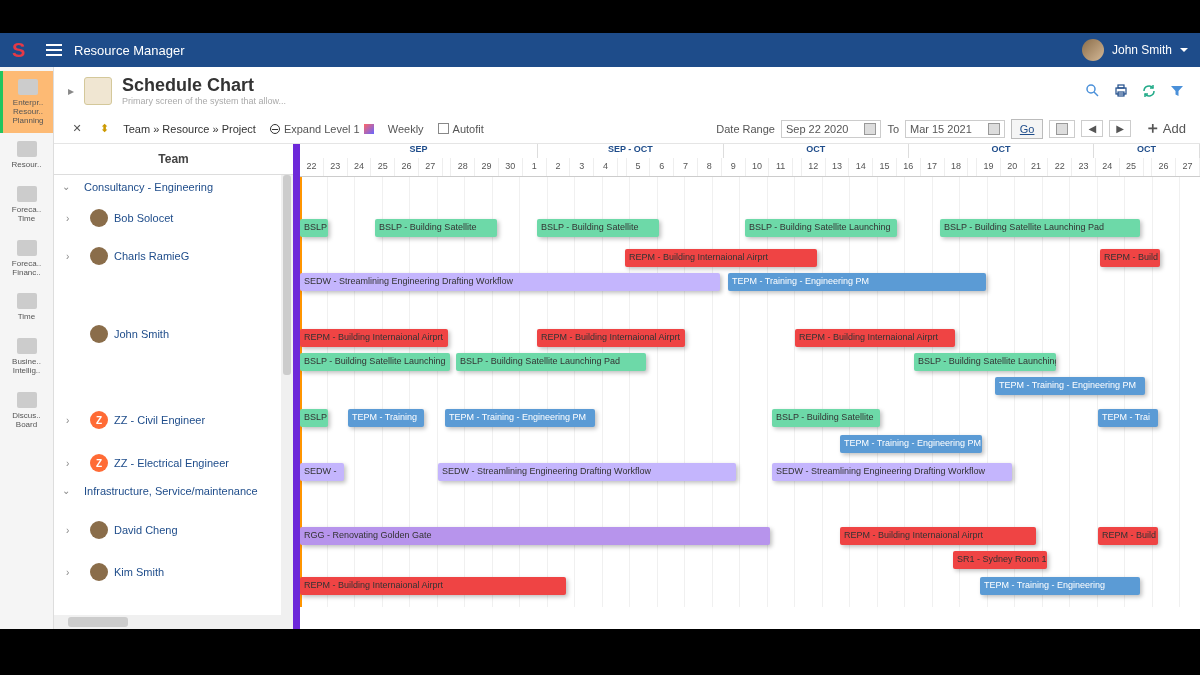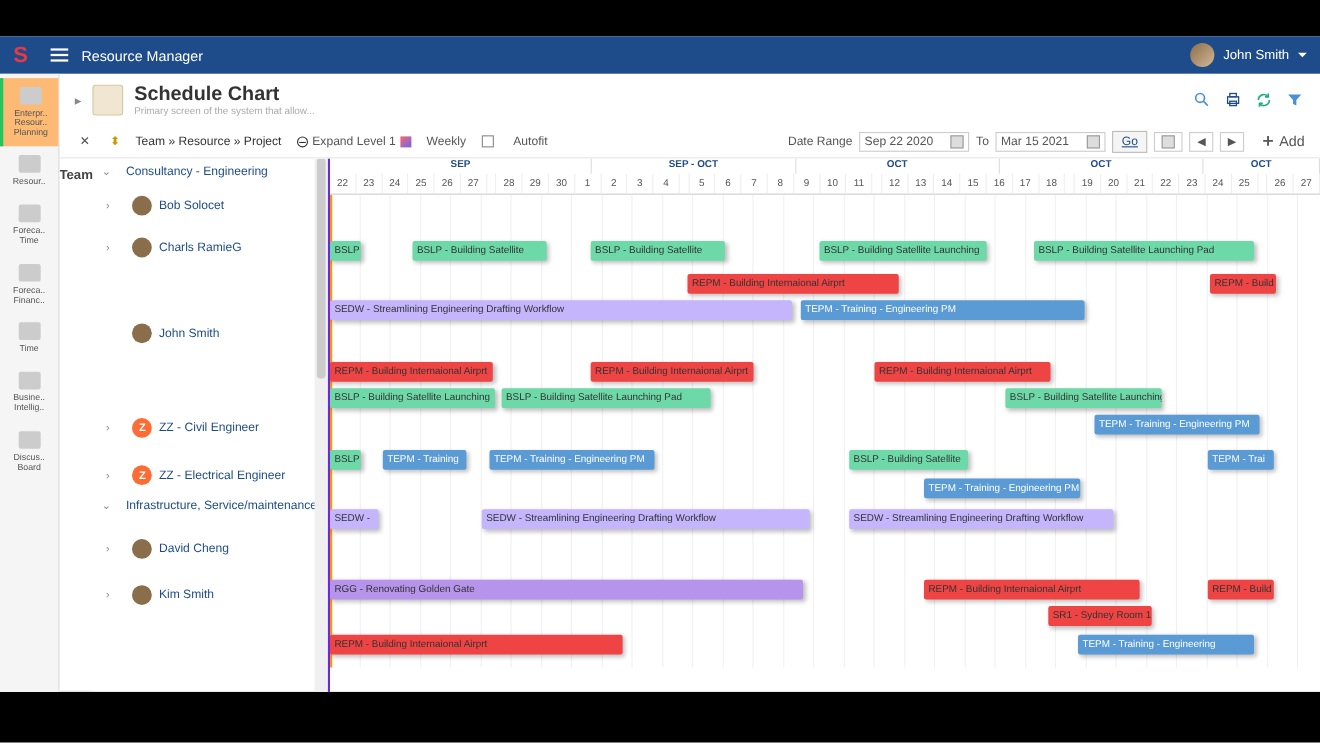--- a/index.html
+++ b/index.html
@@ -33,21 +33,21 @@
 .expand-sq{width:10px;height:10px;background:linear-gradient(135deg,#f66,#66f)}
 .chk{width:11px;height:11px;border:1px solid #888}
 .daterange{margin-left:auto;display:flex;align-items:center;gap:6px;font-size:11px}
 .dateinput{border:1px solid #ccc;padding:2px 4px;display:flex;align-items:center;gap:16px}
 .cal-icon{width:12px;height:12px;background:#ddd;border:1px solid #999}
 .go-btn{border:1px solid #bbb;padding:3px 8px;background:#f5f5f5;text-decoration:underline;color:#1e4c8a;cursor:pointer}
 .navbtn{border:1px solid #ccc;padding:2px 6px;background:#fff;cursor:pointer;font-size:10px}
 .addbtn{display:flex;align-items:center;gap:2px;font-size:13px;font-weight:500;margin-left:8px;cursor:pointer}
 .plus{font-size:16px;font-weight:bold}
 .chart{flex:1;display:flex;overflow:hidden;position:relative}
-.sidebar{width:246px;border-right:2px solid #6d28d9;display:flex;flex-direction:row;overflow:hidden}
+.sidebar{width:246px;border-right:7px solid #6d28d9;display:flex;flex-direction:column;overflow:hidden}
 .team-header{text-align:center;font-weight:bold;font-size:12px;padding:8px 0;border-bottom:1px solid #ddd;color:#444}
 .team-list{flex:1;overflow-y:auto;position:relative}
 .team-group{font-size:11px;color:#1e4c8a;padding:6px 8px 6px 30px;font-weight:500}
 .team-chev{position:absolute;left:8px;font-size:10px;color:#888;cursor:pointer}
 .team-row{position:relative;padding:6px 8px 6px 36px;display:flex;align-items:center;gap:6px;font-size:11px;color:#1e4c8a;font-weight:500}
 .row-chev{position:absolute;left:12px;font-size:10px;color:#888;cursor:pointer}
 .mini-avatar{width:18px;height:18px;border-radius:50%;background:#8a6d4a;flex-shrink:0}
 .mini-avatar.orange{background:#ff6b35;display:flex;align-items:center;justify-content:center;color:#fff;font-size:10px;font-weight:bold}
 .vscroll{position:absolute;right:0;top:0;bottom:0;width:12px;background:#f0f0f0}
 .vscroll::after{content:'';position:absolute;top:0;left:2px;right:2px;height:200px;background:#ccc;border-radius:3px}
@@ -140,21 +140,21 @@
       <div class="toolbar">
         <div class="icon-btn">✕</div>
         <span style="color:#c90">⬍</span>
         <span class="sep">Team » Resource » Project</span>
         <div class="expand">
           <div class="expand-dot"></div>
           <span>Expand Level 1</span>
           <div class="expand-sq"></div>
         </div>
         <span>Weekly</span>
-        <div style="display:flex;align-items:center;gap:18px">
+        <div style="display:flex;align-items:center;gap:4px">
           <div class="chk"></div>
             <span>Autofit</span>
         </div>
         <div class="daterange">
           <span>Date Range</span>
           <div class="dateinput">
               <span>Sep 22 2020</span>
               <div class="cal-icon"></div>
             </div>
           <span>To</span>
@@ -327,21 +327,21 @@
               <div class="bar c-blue" style="left: 695px; top: 200px; width: 150px;">TEPM - Training - Engineering PM</div>
               <div class="bar c-green" style="left: 0px; top: 232px; width: 28px;">BSLP</div>
               <div class="bar c-blue" style="left: 48px; top: 232px; width: 76px;">TEPM - Training</div>
               <div class="bar c-blue" style="left: 145px; top: 232px; width: 150px;">TEPM - Training - Engineering PM</div>
               <div class="bar c-green" style="left: 472px; top: 232px; width: 108px;">BSLP - Building Satellite</div>
               <div class="bar c-blue" style="left: 798px; top: 232px; width: 60px;">TEPM - Trai</div>
               <div class="bar c-blue" style="left: 540px; top: 258px; width: 142px;">TEPM - Training - Engineering PM</div>
               <div class="bar c-yellow" style="left: 0px; top: 286px; width: 44px;">SEDW -</div>
               <div class="bar c-yellow" style="left: 138px; top: 286px; width: 298px;">SEDW - Streamlining Engineering Drafting Workflow</div>
               <div class="bar c-yellow" style="left: 472px; top: 286px; width: 240px;">SEDW - Streamlining Engineering Drafting Workflow</div>
-              <div class="bar c-purple" style="left: 0px; top: 350px; width: 430px;">RGG - Renovating Golden Gate</div>
+              <div class="bar c-purple" style="left: 0px; top: 350px; width: 470px;">RGG - Renovating Golden Gate</div>
               <div class="bar c-orange" style="left: 540px; top: 350px; width: 196px;">REPM - Building Internaional Airprt</div>
               <div class="bar c-orange" style="left: 798px; top: 350px; width: 60px;">REPM - Build</div>
               <div class="bar c-orange" style="left: 638px; top: 374px; width: 94px; margin-left: 15px;">SR1 - Sydney Room 1</div>
               <div class="bar c-orange" style="left: 0px; top: 400px; width: 266px;">REPM - Building Internaional Airprt</div>
               <div class="bar c-blue" style="left: 680px; top: 400px; width: 160px;">TEPM - Training - Engineering</div>
             </div>
         </div>
       </div>
     </div>
   </div>

